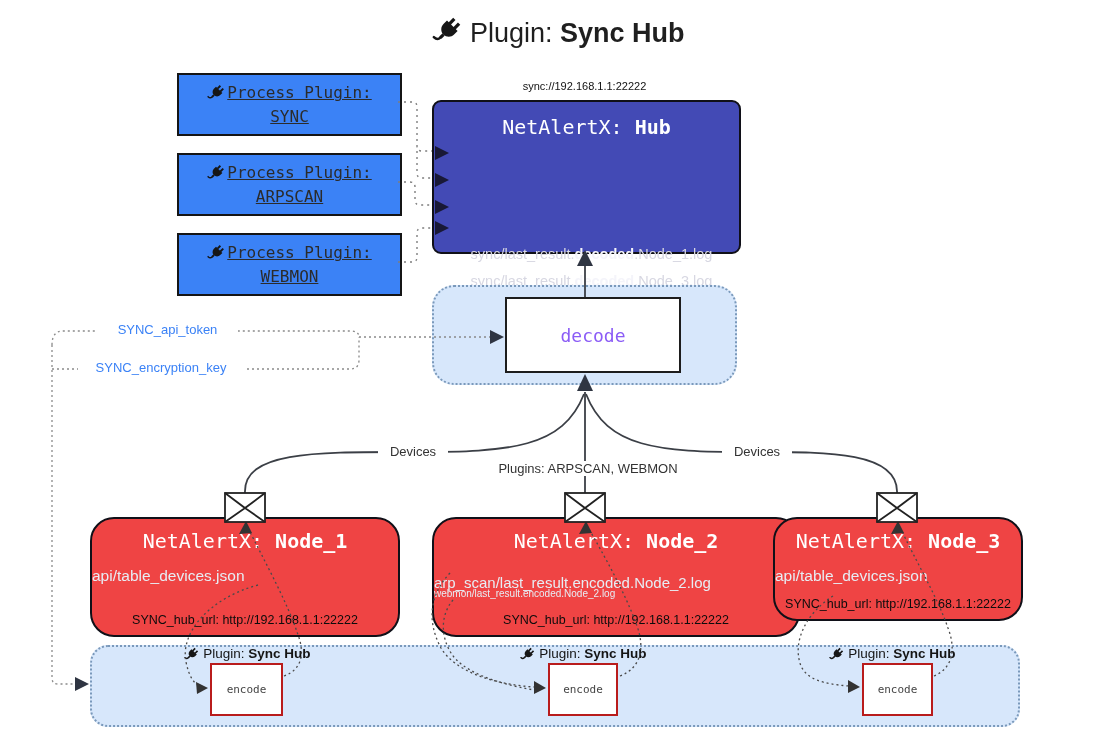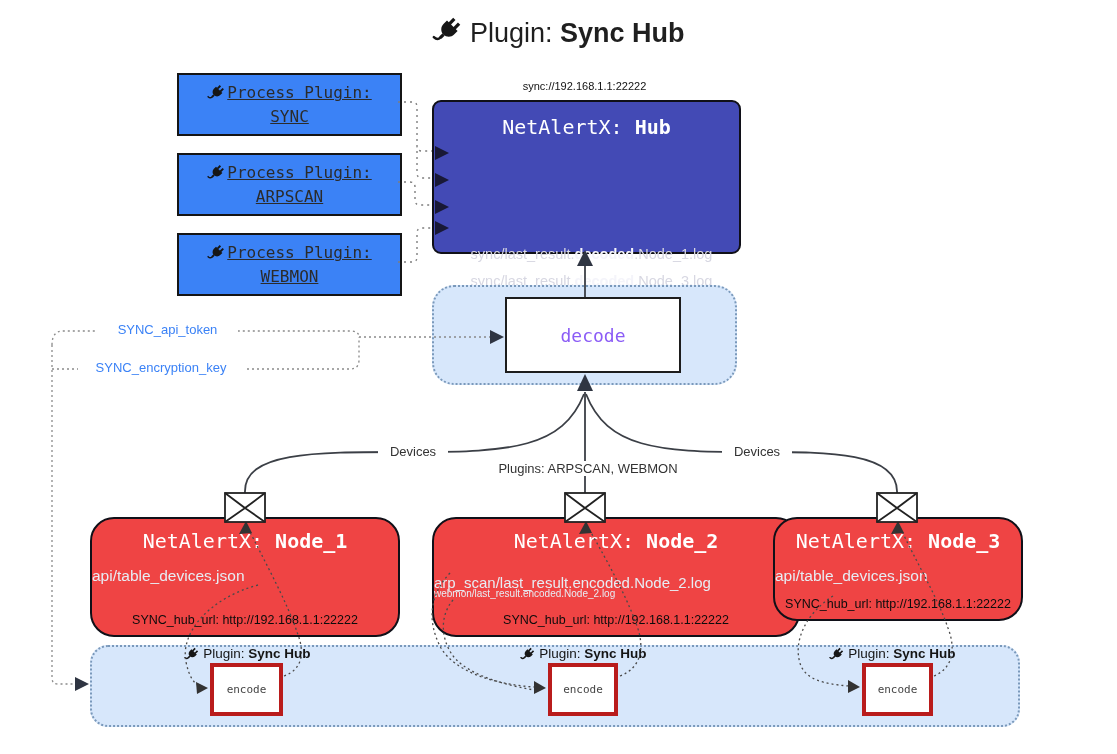--- a/index.html
+++ b/index.html
@@ -41,21 +41,21 @@
        font-family:"DejaVu Sans Mono",monospace;font-size:20px;white-space:nowrap;}
   .node .n-title b{font-weight:700;}
   .node .n-file{position:absolute;left:0;right:0;text-align:left;color:#e7edf4;font-size:15.5px;white-space:nowrap;}
   .node .n-url{position:absolute;left:0;right:0;bottom:8px;text-align:center;color:#0c0c0c;font-size:12.5px;white-space:nowrap;}
   #node1{left:90px;top:517px;width:310px;height:120px;}
   #node2{left:432px;top:517px;width:368px;height:120px;}
   #node3{left:773px;top:517px;width:250px;height:104px;}
   
   #bottom-band{left:90px;top:645px;width:930px;height:82px;background:#d7e7fb;
        border:2px dotted #7a99bb;border-radius:18px;box-sizing:border-box;}
-  .encode-box{background:#fff;border:4px solid #b91c1c;display:flex;align-items:center;justify-content:center;
+  .encode-box{background:#fff;border:2px solid #b91c1c;display:flex;align-items:center;justify-content:center;
        font-family:"DejaVu Sans Mono",monospace;font-size:11px;color:#444;box-sizing:border-box;}
   .enc-label{font-size:13.5px;color:#151515;text-align:center;white-space:nowrap;}
   .enc-label b{font-weight:700;}
   #overlay{left:0;top:0;pointer-events:none;}
 </style>
 </head>
 <body>
 
 <div id="stage">
 

